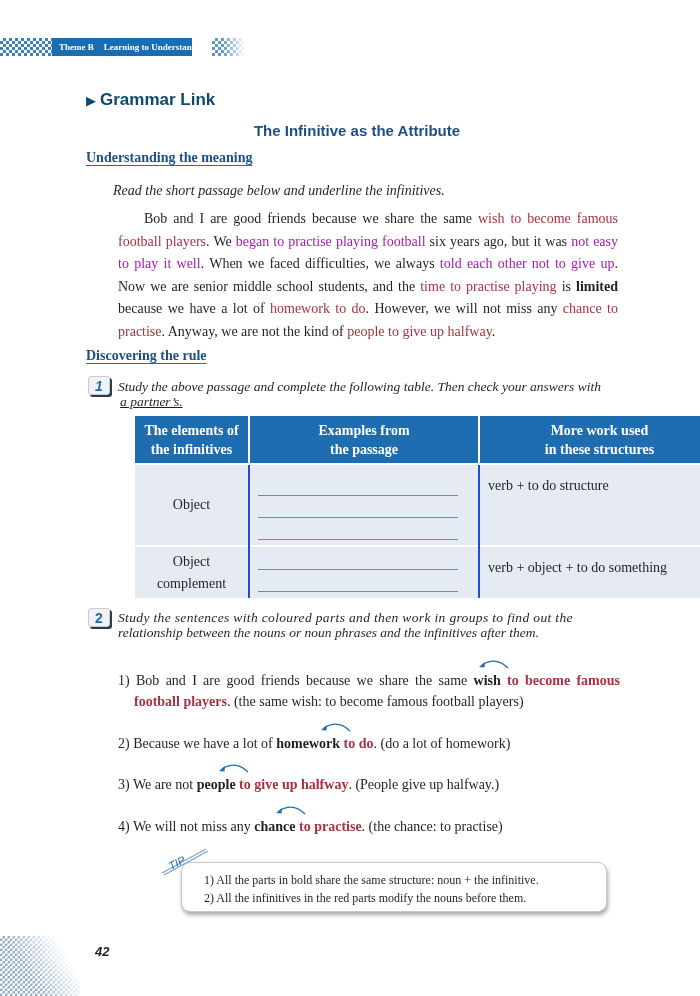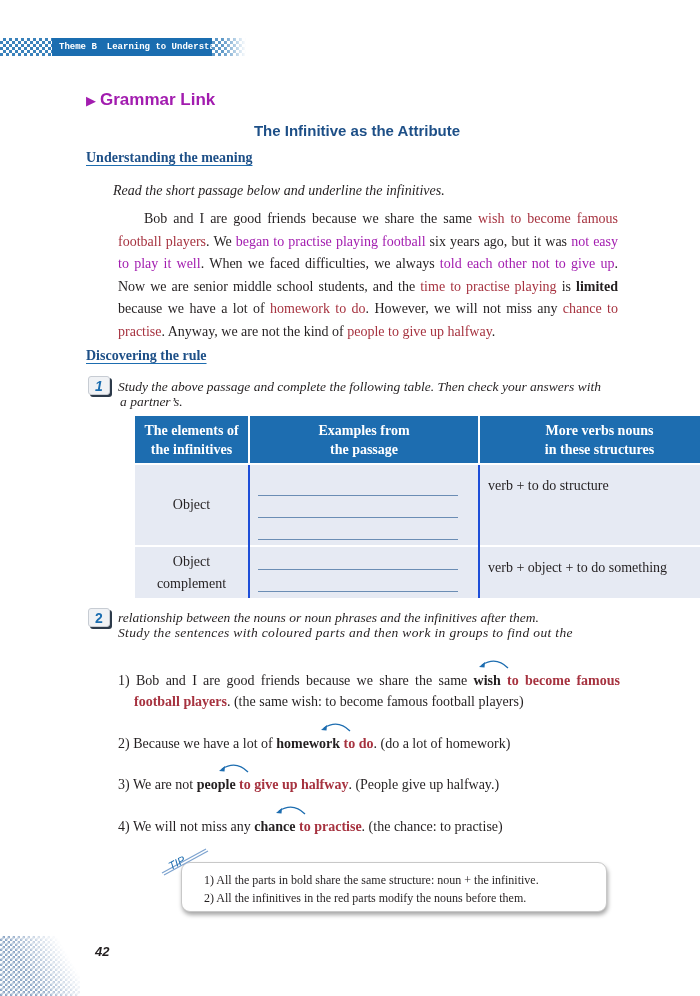--- a/index.html
+++ b/index.html
@@ -6,34 +6,34 @@
   html, body { width: 700px; height: 996px; background: #ffffff; overflow: hidden; }
   body { position: relative; font-family: "Liberation Serif", "DejaVu Serif", serif; color: #231f20; }
 
   
   .theme-bar { position: absolute; top: 38px; left: 0; width: 250px; height: 18px; }
   .checker-left { position: absolute; left: 0; top: 0; width: 52px; height: 18px;
     background-image:
       linear-gradient(45deg, #1a6db0 25%, transparent 25%, transparent 75%, #1a6db0 75%),
       linear-gradient(45deg, #1a6db0 25%, transparent 25%, transparent 75%, #1a6db0 75%);
     background-size: 6px 6px; background-position: 0 0, 3px 3px; opacity: .85; }
-  .theme-label { position: absolute; left: 52px; top: 0; height: 18px; width: 160px; background: #1a6db0;
-    color: #fff; font-family: Liberation Mono, monospace; font-size: 9px; font-weight: bold;
+  .theme-label { position: absolute; left: 52px; top: 0; height: 18px; width: 140px; background: #1a6db0;
+    color: #fff; font-family: Liberation Serif, serif; font-size: 9px; font-weight: bold;
     line-height: 18px; padding-left: 7px; white-space: nowrap; }
   .theme-label .gap { display: inline-block; width: 10px; }
   .checker-right { position: absolute; left: 212px; top: 0; width: 34px; height: 18px;
     background-image:
       linear-gradient(45deg, #1a6db0 25%, transparent 25%, transparent 75%, #1a6db0 75%),
       linear-gradient(45deg, #1a6db0 25%, transparent 25%, transparent 75%, #1a6db0 75%);
     background-size: 6px 6px; background-position: 0 0, 3px 3px; opacity: .7;
     -webkit-mask-image: linear-gradient(90deg, #000 30%, transparent 100%);
     mask-image: linear-gradient(90deg, #000 30%, transparent 100%); }
 
   .grammar-link { position: absolute; left: 86px; top: 90px; font-family: "Liberation Sans", "DejaVu Sans", sans-serif;
-    font-size: 17px; font-weight: bold; color: #a21caf; }
+    font-size: 17px; font-weight: bold; color: #0c4a6e; }
   .grammar-link .tri { font-size: 13px; margin-right: 4px; }
   .main-title { position: absolute; left: 0; width: 700px; top: 122px; text-align: center; padding-left: 14px;
     font-family: "Liberation Sans", "DejaVu Sans", sans-serif; font-size: 15px; font-weight: bold; color: #1d4f87; }
 
   .section-head { position: absolute; left: 86px; font-size: 14px; font-weight: bold; color: #1d4f87;
     text-decoration: underline; text-decoration-color: #1d6db0; text-underline-offset: 3px; }
 
   .instruction { position: absolute; left: 113px; top: 183px; font-size: 14px; font-style: italic; }
 
   .passage { position: absolute; left: 118px; top: 208px; width: 500px; font-size: 14px; line-height: 22.5px;
@@ -42,21 +42,21 @@
   .red { color: #a6323f; }
   .blue { color: #a21caf; }
   .b { font-weight: bold; }
 
   .badge { position: absolute; left: 88px; width: 22px; height: 19px; border-radius: 3px;
     background: #f0f2f5; border: 1px solid #c7ccd3; box-shadow: 2px 2px 0 #2c3a4a; 
     color: #1a6db0; font-family: "Liberation Sans", "DejaVu Sans", sans-serif; font-weight: bold; font-style: italic;
     font-size: 14px; text-align: center; line-height: 18px; }
 
   .task-text { position: absolute; left: 118px; width: 500px; font-size: 13.5px; font-style: italic; line-height: 15px; }
-  .task-text .cont { padding-left: 2px; }
+  .task-text .cont { padding-left: 2px; text-decoration: underline; }
 
   table.elements { position: absolute; left: 135px; top: 416px; width: 584px; border-collapse: collapse; font-size: 14px; }
   table.elements th { background: #1d6db0; color: #fff; font-weight: bold; font-size: 14px; line-height: 19px;
     height: 48px; text-align: center; border-right: 2px solid #fff; }
   table.elements th:last-child { border-right: none; }
   table.elements td { background: #e6eaf3; border-right: 2px solid #1d4ed8; border-top: 2px solid #fff; vertical-align: middle; }
   table.elements td:last-child { border-right: none; }
   td.elem { width: 114px; text-align: center; line-height: 22px; }
   td.ex { width: 230px; padding: 0 20px 0 8px; }
   td.more { vertical-align: top !important; padding: 10px 8px; line-height: 22px; }
@@ -115,21 +115,21 @@
 <div class="task-text" style="top:379px;">
   <div>Study the above passage and complete the following table. Then check your answers with</div>
   <div class="cont">a partner’s.</div>
 </div>
 
 <table class="elements">
   <thead>
     <tr>
       <th><span>The elements of</span><br><span>the infinitives</span></th>
       <th><span>Examples from</span><br><span>the passage</span></th>
-      <th><span>More verbs nouns</span><br><span>in these structures</span></th>
+      <th><span>More work used</span><br><span>in these structures</span></th>
     </tr>
   </thead>
   <tbody>
     <tr class="row1">
       <td class="elem"><span>Object</span></td>
       <td class="ex">
         <span class="blank"></span>
         <span class="blank"></span>
         <span class="blank"></span>
       </td>
@@ -141,22 +141,22 @@
         <span class="blank"></span>
         <span class="blank"></span>
       </td>
       <td class="more" style="">verb + object + to do something</td>
     </tr>
   </tbody>
 </table>
 
 <div class="badge" style="top:608px;font-style:normal;">2</div>
 <div class="task-text" style="top:610px;letter-spacing:0.35px;">
+  <div>Study the sentences with coloured parts and then work in groups to find out the</div>
   <div style="letter-spacing:0;">relationship between the nouns or noun phrases and the infinitives after them.</div>
-  <div>Study the sentences with coloured parts and then work in groups to find out the</div>
 </div>
 
 <div class="examples" style="top:0;">
   <div class="ex-item" style="top:670px;">
     <svg class="arrow" style="left:358px;top:-12px;" viewBox="0 0 34 12">
         <path d="M32 10 Q20 -2 6 7" fill="none" stroke="#1d6db0" stroke-width="1.3"></path>
         <path d="M3 9 L9 4 L8.5 9.5 Z" fill="#1d6db0"></path>
       </svg>
     <div class="j" style="text-align-last:justify;"><span>1)</span> <span>Bob and I are good friends because we share the same </span><span class="b">wish</span> <span class="b red">to become famous</span></div>
     <div class="cont"><span class="b red">football players</span><span>. (the same wish: to become famous football players)</span></div>

